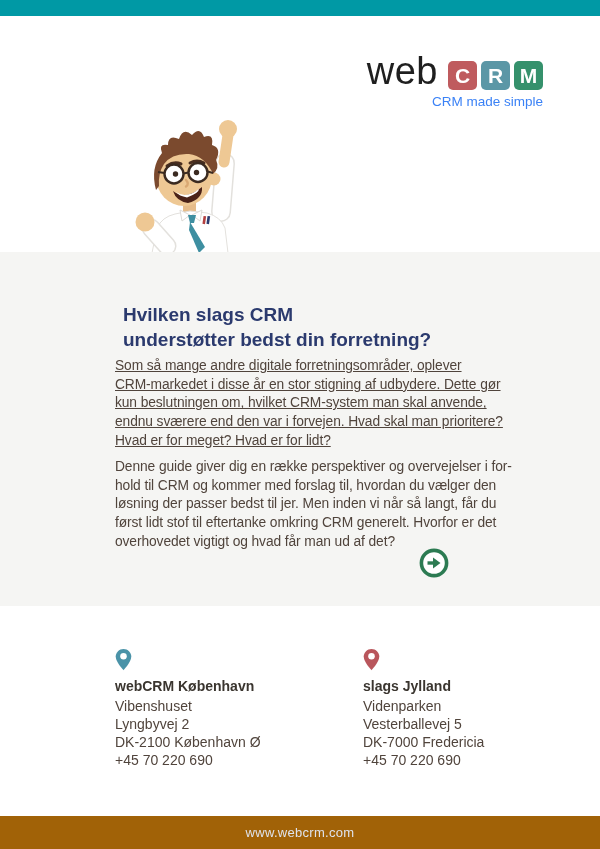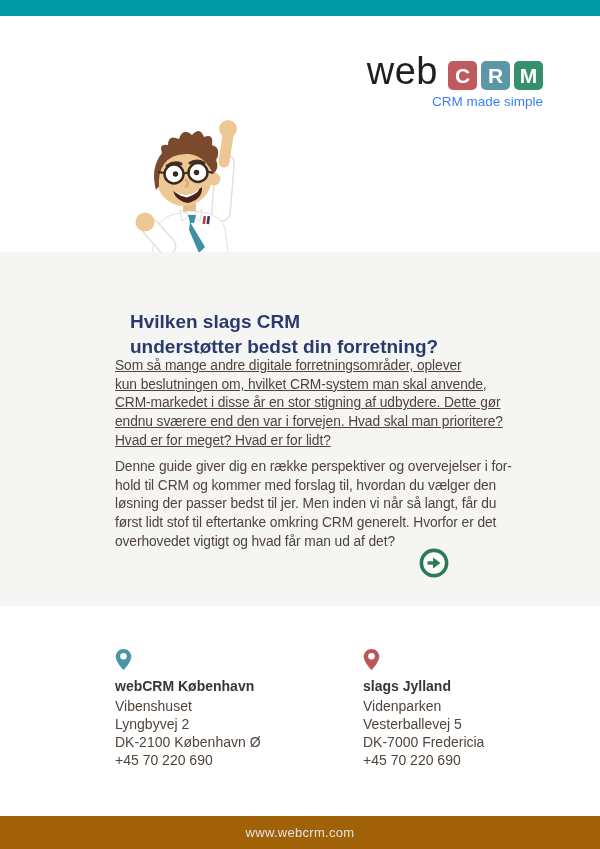--- a/index.html
+++ b/index.html
@@ -93,29 +93,29 @@
   <path d="M47.5 57 L41 56" stroke="#3a2a20" stroke-width="2"></path>
   <path d="M90.5 55.5 L96 57" stroke="#3a2a20" stroke-width="2"></path>
   <circle cx="58.5" cy="58" r="2.7" fill="#3a2a20"></circle>
   <circle cx="79.5" cy="56.5" r="2.7" fill="#3a2a20"></circle>
   <path d="M69 64 Q72.5 68 69 70.5" stroke="#d9a873" stroke-width="2.4" fill="none" stroke-linecap="round"></path>
   <path d="M56 75 Q68 85 85 71 Q86 83 71 87 Q59 85 56 75 Z" fill="#4a2218"></path>
   <path d="M59 76 Q69 83 82 73 Q82 77 70 81.5 Q62 80 59 76 Z" fill="#ffffff"></path>
 </svg>
 
 <section class="intro-section" style="background: rgb(245, 245, 243);">
-  <h1 class="intro-title" style="margin:15px;">
+  <h1 class="intro-title" style="margin:8px;">
     <div>Hvilken slags CRM</div>
     <div>understøtter bedst din forretning?</div>
   </h1>
 
   <div class="intro-p intro-p1">
     <div>Som så mange andre digitale forretningsområder, oplever</div>
+    <div>CRM-markedet i disse år en stor stigning af udbydere. Dette gør</div>
     <div>kun beslutningen om, hvilket CRM-system man skal anvende,</div>
-    <div>CRM-markedet i disse år en stor stigning af udbydere. Dette gør</div>
     <div>endnu sværere end den var i forvejen. Hvad skal man prioritere?</div>
     <div>Hvad er for meget? Hvad er for lidt?</div>
   </div>
 
   <div class="intro-p intro-p2">
     <div>Denne guide giver dig en række perspektiver og overvejelser i for-</div>
     <div>hold til CRM og kommer med forslag til, hvordan du vælger den</div>
     <div>løsning der passer bedst til jer. Men inden vi når så langt, får du</div>
     <div>først lidt stof til eftertanke omkring CRM generelt. Hvorfor er det</div>
     <div>overhovedet vigtigt og hvad får man ud af det?</div>

